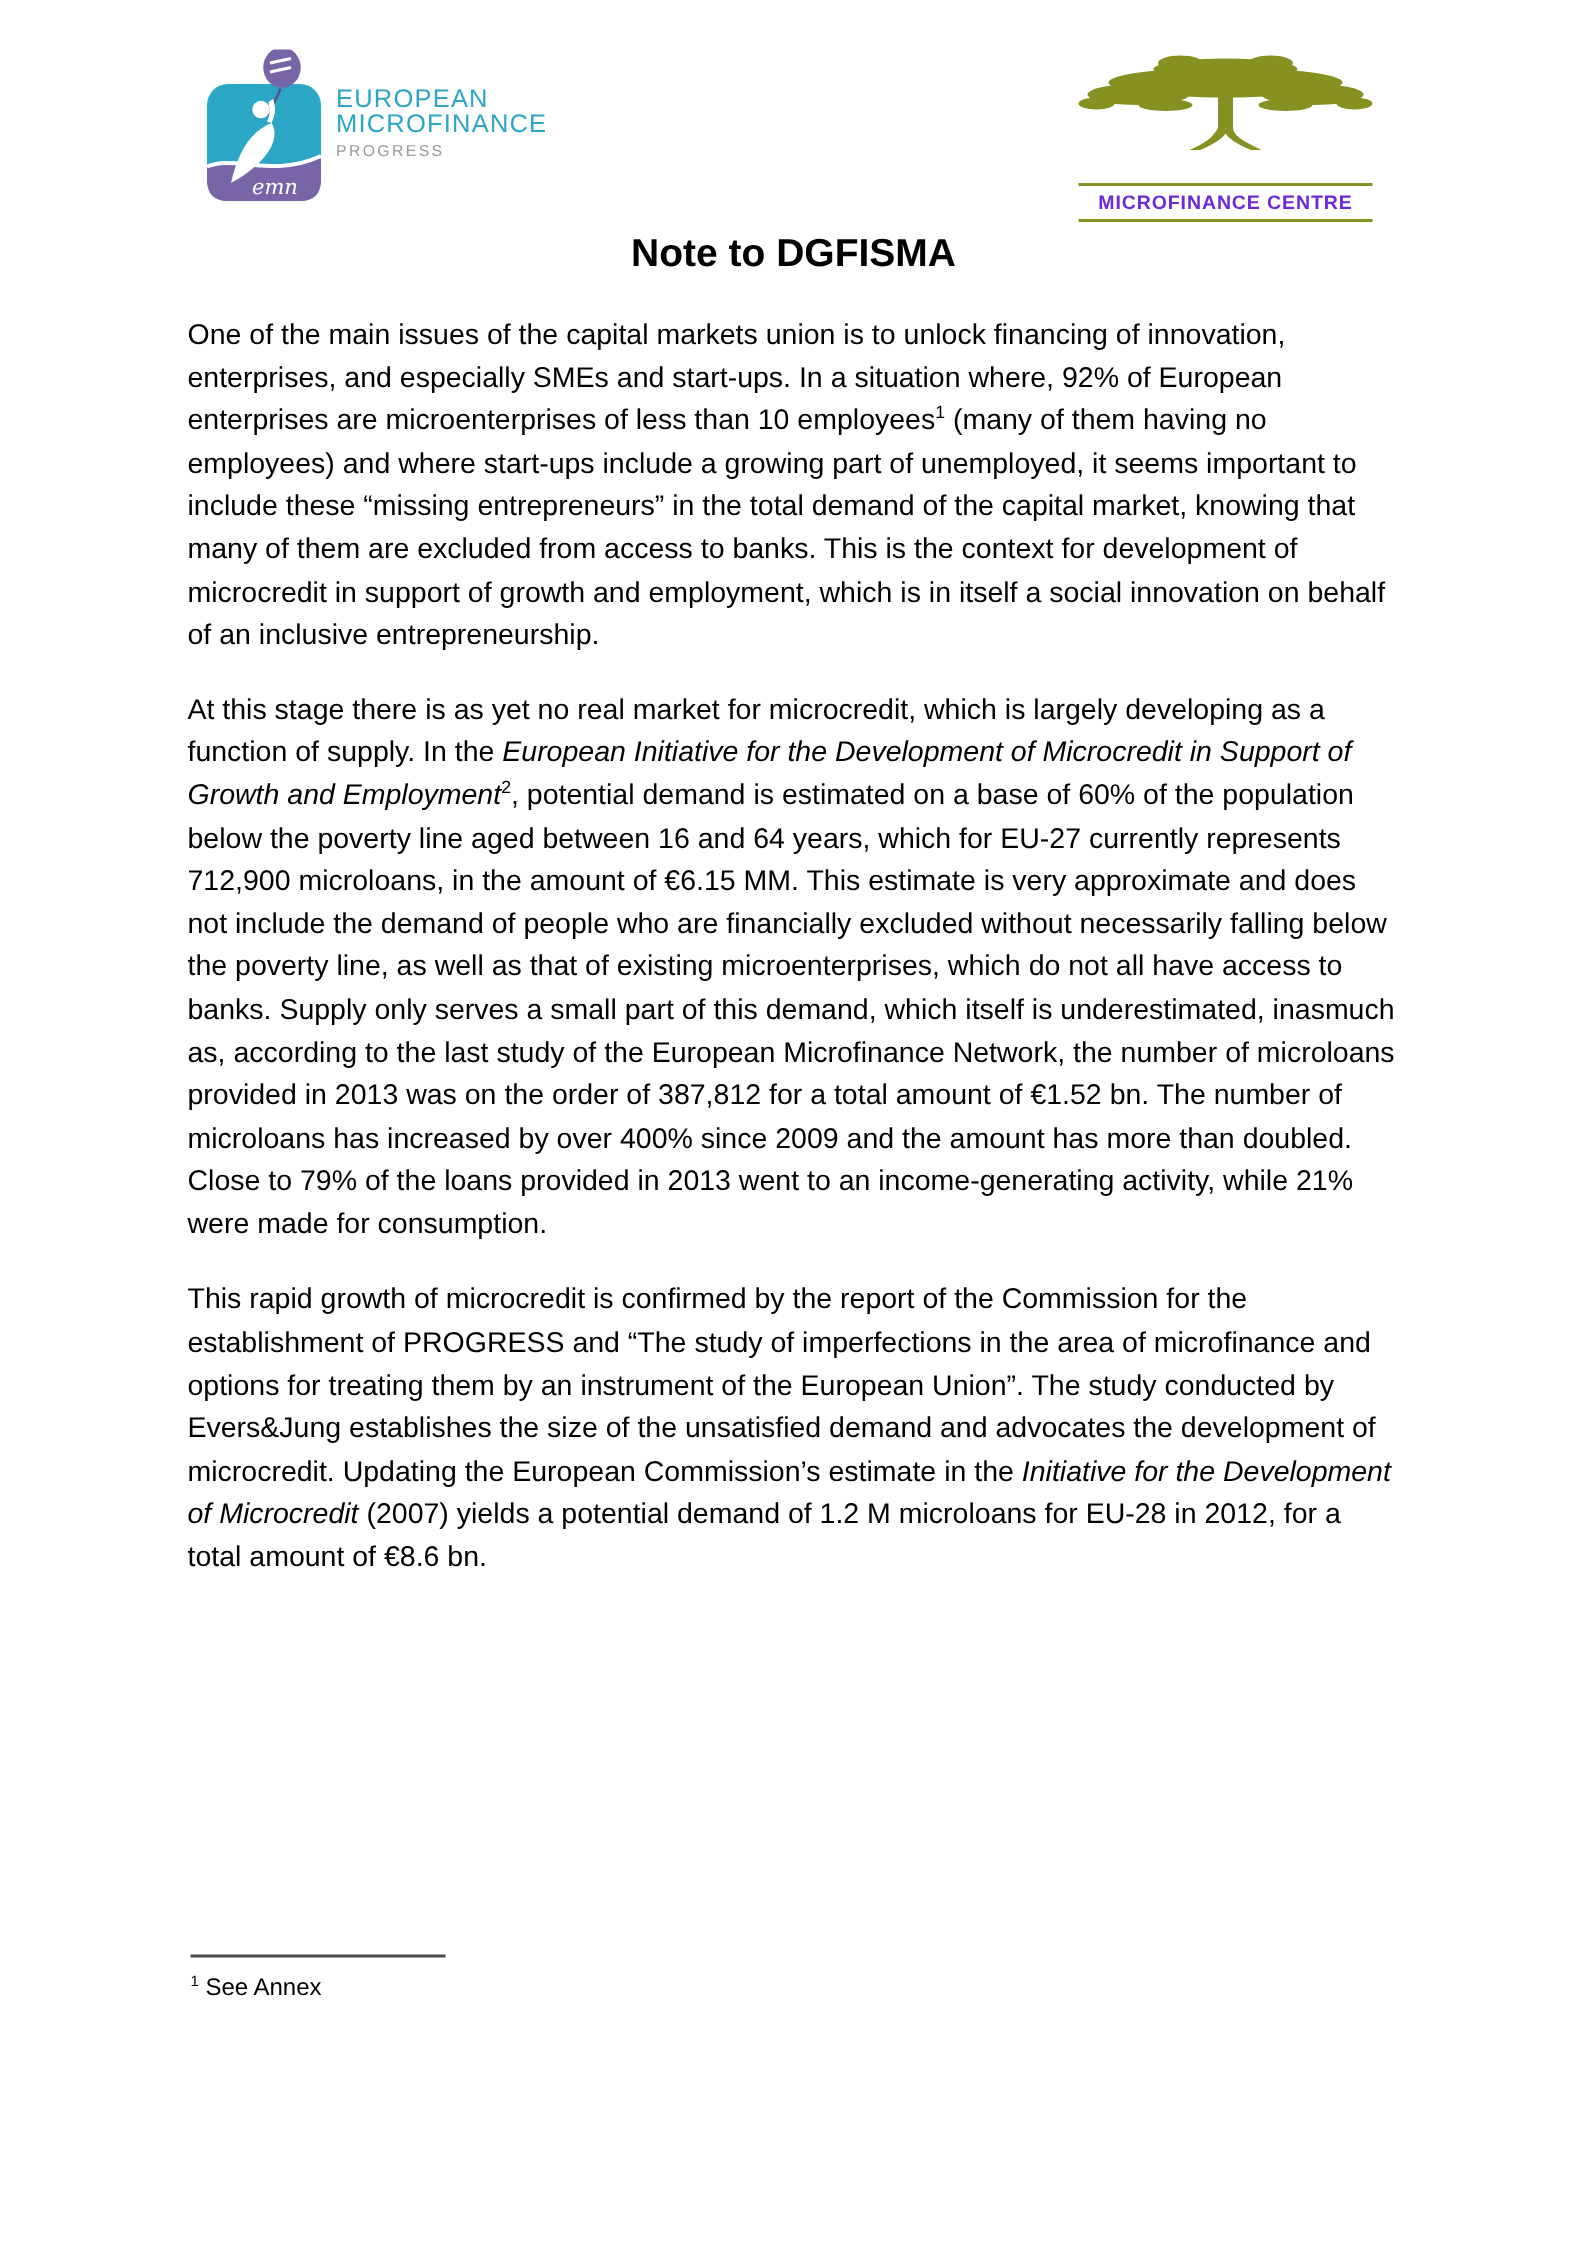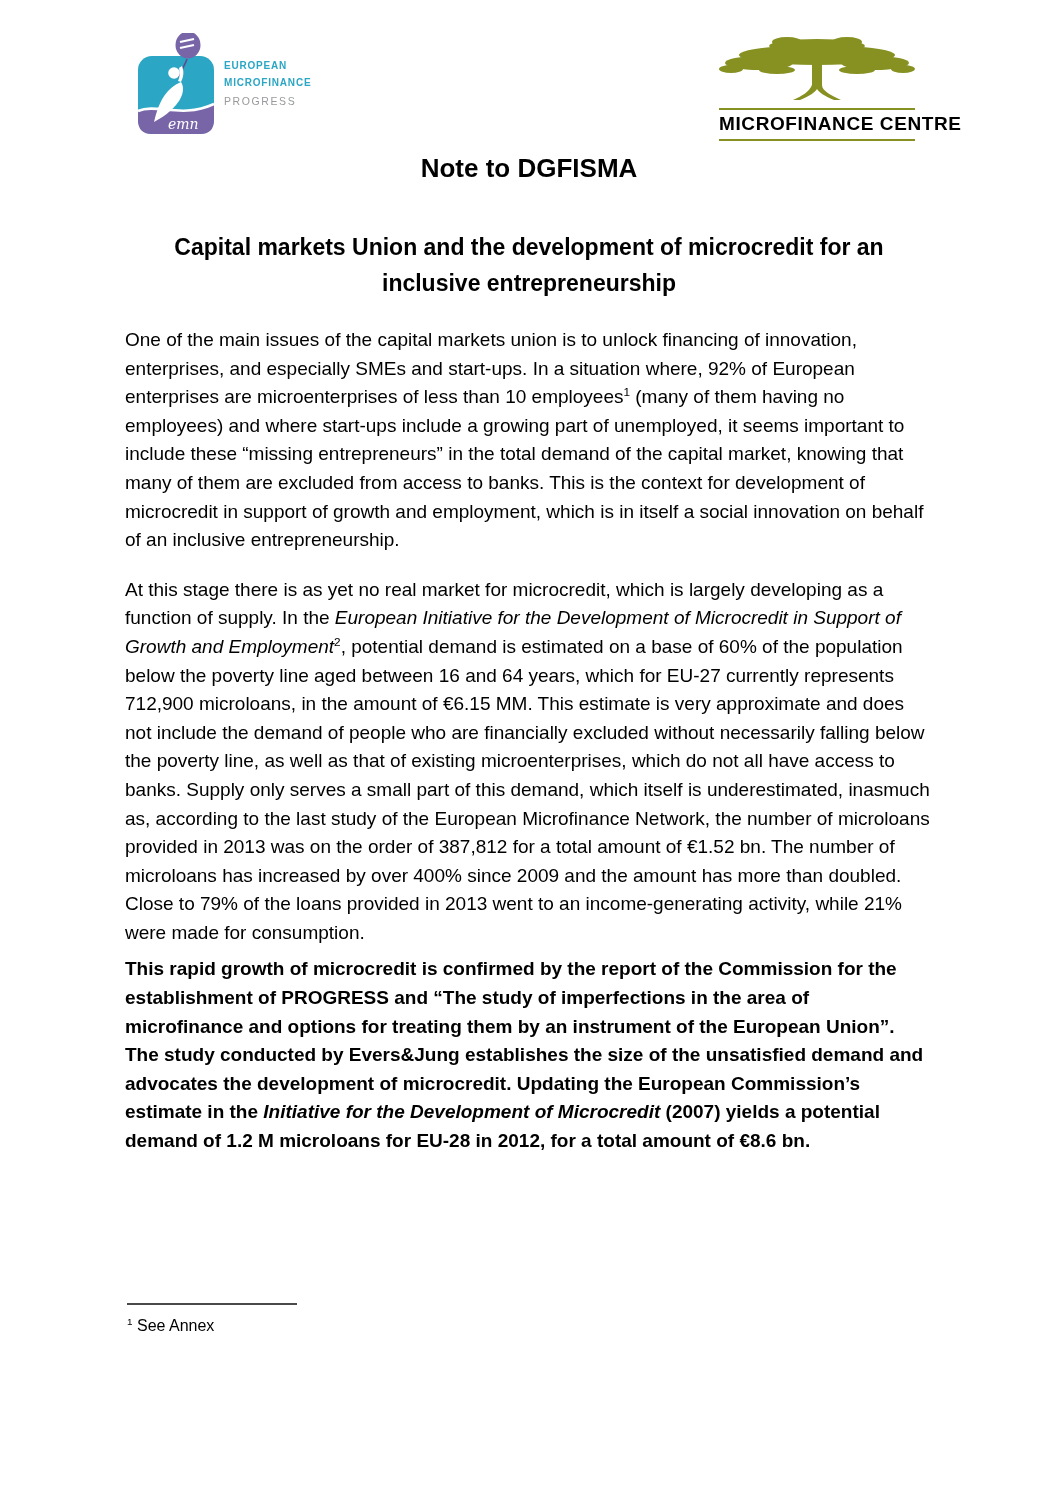--- a/index.html
+++ b/index.html
@@ -15,33 +15,33 @@
   }
   
   .header {
     position:absolute; top:33px; left:0; right:0;
     padding:0 143px 0 135px;
     display:flex; justify-content:space-between; align-items:flex-start;
   }
   .logo-emn { display:flex; align-items:flex-start; }
   .emn-text { margin-left:7px; padding-top:24px; }
   .emn-line {
-    font-size:10px; font-weight:bold; letter-spacing:0.8px;
+    font-size:17px; font-weight:normal; letter-spacing:0.8px;
     color:var(--teal); line-height:17px;
   }
   .emn-network {
     font-size:10.5px; color:#97999b; letter-spacing:1.6px;
     line-height:14px; margin-top:3px;
   }
   .logo-mfc { width:196px; text-align:center; }
   .mfc-label {
-    display:block; margin-top:1px; padding:3px 0 4px;
+    display:block; margin-top:14px; padding:3px 0 4px;
     border-top:2px solid var(--olive);
     border-bottom:2px solid var(--olive);
-    font-size:19px; font-weight:bold; letter-spacing:0.6px; color:#000000;
+    font-size:13px; font-weight:bold; letter-spacing:0.6px; color:#6d28d9;
     white-space:nowrap;
   }
   
   .doc-title {
     margin-top:151px;
     text-align:center;
     font-size:26px; font-weight:bold; line-height:34px;
   }
   .doc-title span { text-decoration-thickness:2px; text-underline-offset:4px;text-align:center; }
   .doc-subtitle {
@@ -55,21 +55,21 @@
   .body-par {
     font-size:19px; line-height:28.6px;
     text-align:left;
   }
   .intro { margin-top:25px; }
   .section-heading {
     margin-top:52px;
     font-size:20px; font-weight:bold; line-height:26px;
   }
   .after-heading { margin-top:21px; }
-  .par-gap { margin-top:8px;font-weight:bold; }
+  .par-gap { margin-top:22px; }
   .seg-italic { font-style:italic; }
   .seg-sup { font-size:0.62em; vertical-align:super; line-height:0; }
   
   .footnotes { position:absolute; left:127px; right:128px; top:1303px; }
   .fn-rule { width:170px; height:2px; background:#4a4a4a; margin-bottom:9px; }
   .fn { font-size:16px; line-height:23.5px; }
 </style>
 </head>
 <body>
 
@@ -126,21 +126,20 @@
       </svg>
       <span class="mfc-label">MICROFINANCE CENTRE</span>
     </div>
 
   </div>
 
   <h1 class="doc-title">
     <span>Note to DGFISMA</span>
   </h1>
 
-  <h2 class="doc-subtitle">Capital markets Union and the development of microcredit for an inclusive entrepreneurship</h2>
 
   <div class="content">
     <p class="body-par intro"><span>One of the main issues of the capital markets union is to unlock financing of innovation, enterprises, and especially SMEs and start-ups. In a situation where, 92% of European enterprises are microenterprises of less than 10 employees</span><span class="seg-sup">1</span><span> (many of them having no employees) and where start-ups include a growing part of unemployed, it seems important to include these “missing entrepreneurs” in the total demand of the capital market, knowing that many of them are excluded from access to banks. This is the context for development of microcredit in support of growth and employment, which is in itself a social innovation on behalf of an inclusive entrepreneurship.</span></p>
 
 
     <p class="body-par after-heading"><span>At this stage there is as yet no real market for microcredit, which is largely developing as a function of supply. In the </span><span class="seg-italic">European Initiative for the Development of Microcredit in Support of Growth and Employment</span><span class="seg-sup">2</span><span>, potential demand is estimated on a base of 60% of the population below the poverty line aged between 16 and 64 years, which for EU-27 currently represents 712,900 microloans, in the amount of €6.15 MM. This estimate is very approximate and does not include the demand of people who are financially excluded without necessarily falling below the poverty line, as well as that of existing microenterprises, which do not all have access to banks. Supply only serves a small part of this demand, which itself is underestimated, inasmuch as, according to the last study of the European Microfinance Network, the number of microloans provided in 2013 was on the order of 387,812 for a total amount of €1.52 bn. The number of microloans has increased by over 400% since 2009 and the amount has more than doubled. Close to 79% of the loans provided in 2013 went to an income-generating activity, while 21% were made for consumption.</span></p>
 
     <p class="body-par par-gap"><span>This rapid growth of microcredit is confirmed by the report of the Commission for the establishment of PROGRESS and “The study of imperfections in the area of microfinance and options for treating them by an instrument of the European Union”. The study conducted by Evers&amp;Jung establishes the size of the unsatisfied demand and advocates the development of microcredit. Updating the European Commission’s estimate in the </span><span class="seg-italic">Initiative for the Development of Microcredit</span><span> (2007) yields a potential demand of 1.2 M microloans for EU-28 in 2012, for a total amount of €8.6 bn.</span></p>
   </div>
 

